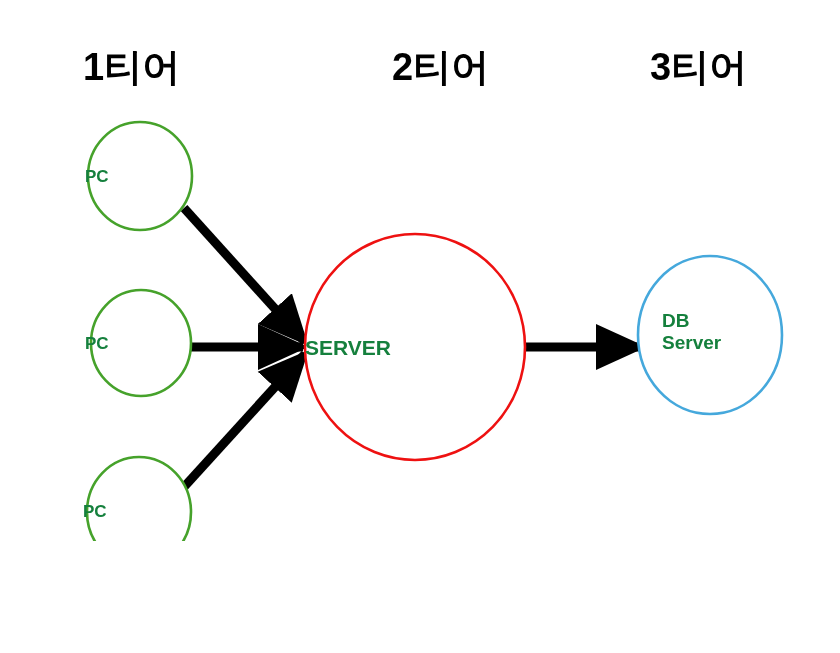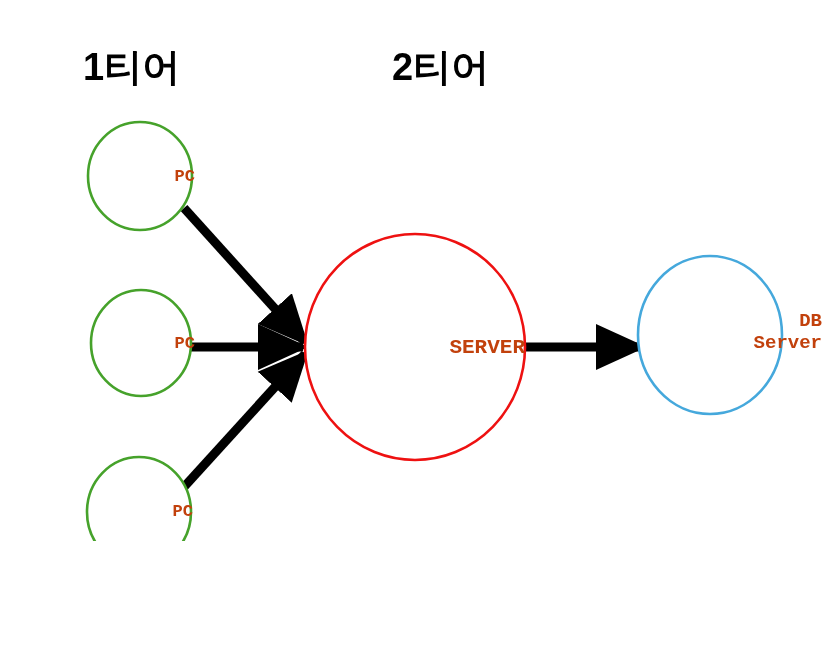--- a/index.html
+++ b/index.html
@@ -35,24 +35,24 @@
     letter-spacing: 0px;
     white-space: nowrap;
     line-height: 1;
   }
   #tier-label-1 { left: 83px;  top: 48px; }
   #tier-label-2 { left: 363px; top: 48px; margin-left: 29px; }
   #tier-label-3 { left: 650px; top: 48px; }
 
   .node-label {
     position: absolute;
-    font-family: Liberation Mono, monospace;
+    font-family: Liberation Sans, sans-serif;
     font-weight: bold;
-    color: #c2410c;
-    text-align: right;
+    color: #15803d;
+    text-align: left;
     white-space: nowrap;
     line-height: 1.18;
     pointer-events: none;
   }
   .pc-label {
     font-size: 17px;
     width: 110px;
   }
   #pc-label-1 { left: 85px;  top: 167px; }
   #pc-label-2 { left: 85px;  top: 334px; }
@@ -101,20 +101,21 @@
       <ellipse cx="139" cy="512" rx="52" ry="55" fill="#ffffff" stroke="#46a22b" stroke-width="2.6"></ellipse>
 
       <ellipse cx="415" cy="347" rx="110" ry="113" fill="#ffffff" stroke="#ee1111" stroke-width="2.6"></ellipse>
 
       <ellipse cx="710" cy="335" rx="72" ry="79" fill="#ffffff" stroke="#45a8dc" stroke-width="2.6"></ellipse>
     </g>
   </svg>
 
   <div class="tier-label" id="tier-label-1">1티어</div>
   <div class="tier-label" id="tier-label-2">2티어</div>
+  <div class="tier-label" id="tier-label-3">3티어</div>
 
   <div class="node-label pc-label" id="pc-label-1">PC</div>
   <div class="node-label pc-label" id="pc-label-2">PC</div>
   <div class="node-label pc-label" id="pc-label-3">PC</div>
 
   <div class="node-label" id="server-label">SERVER</div>
 
   <div class="node-label" id="db-label">
     <div>DB</div>
     <div>Server</div>

